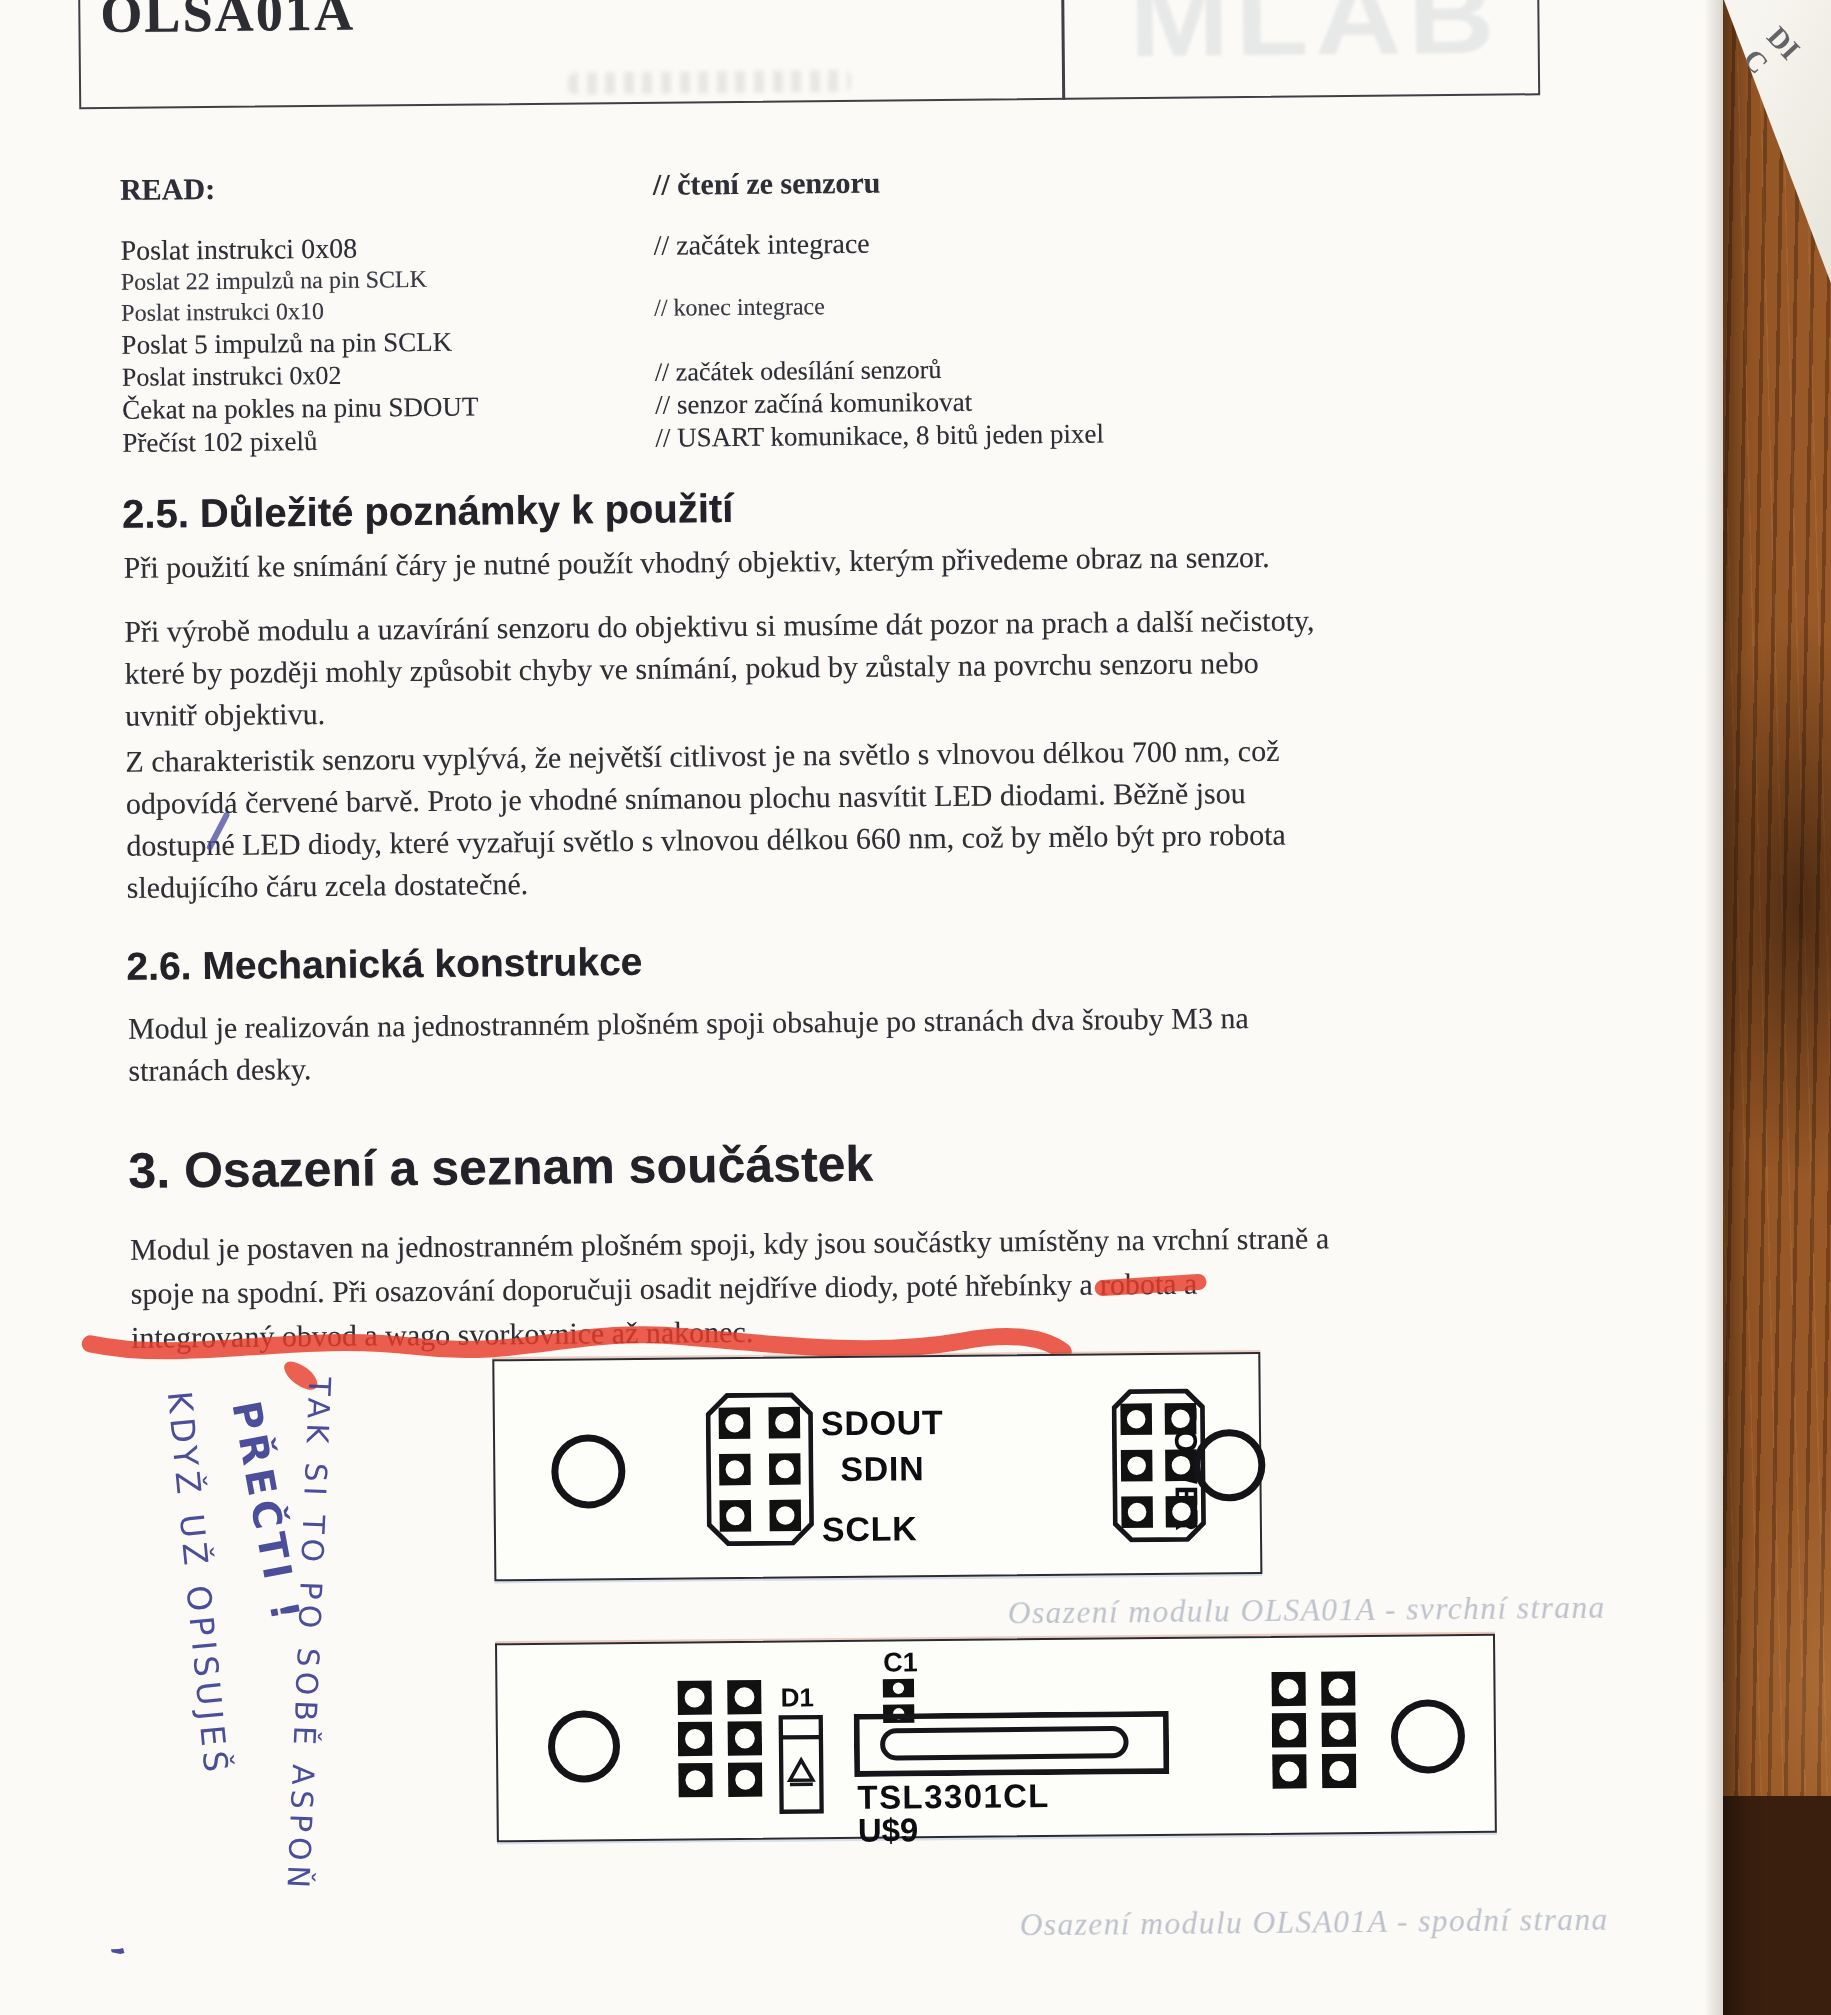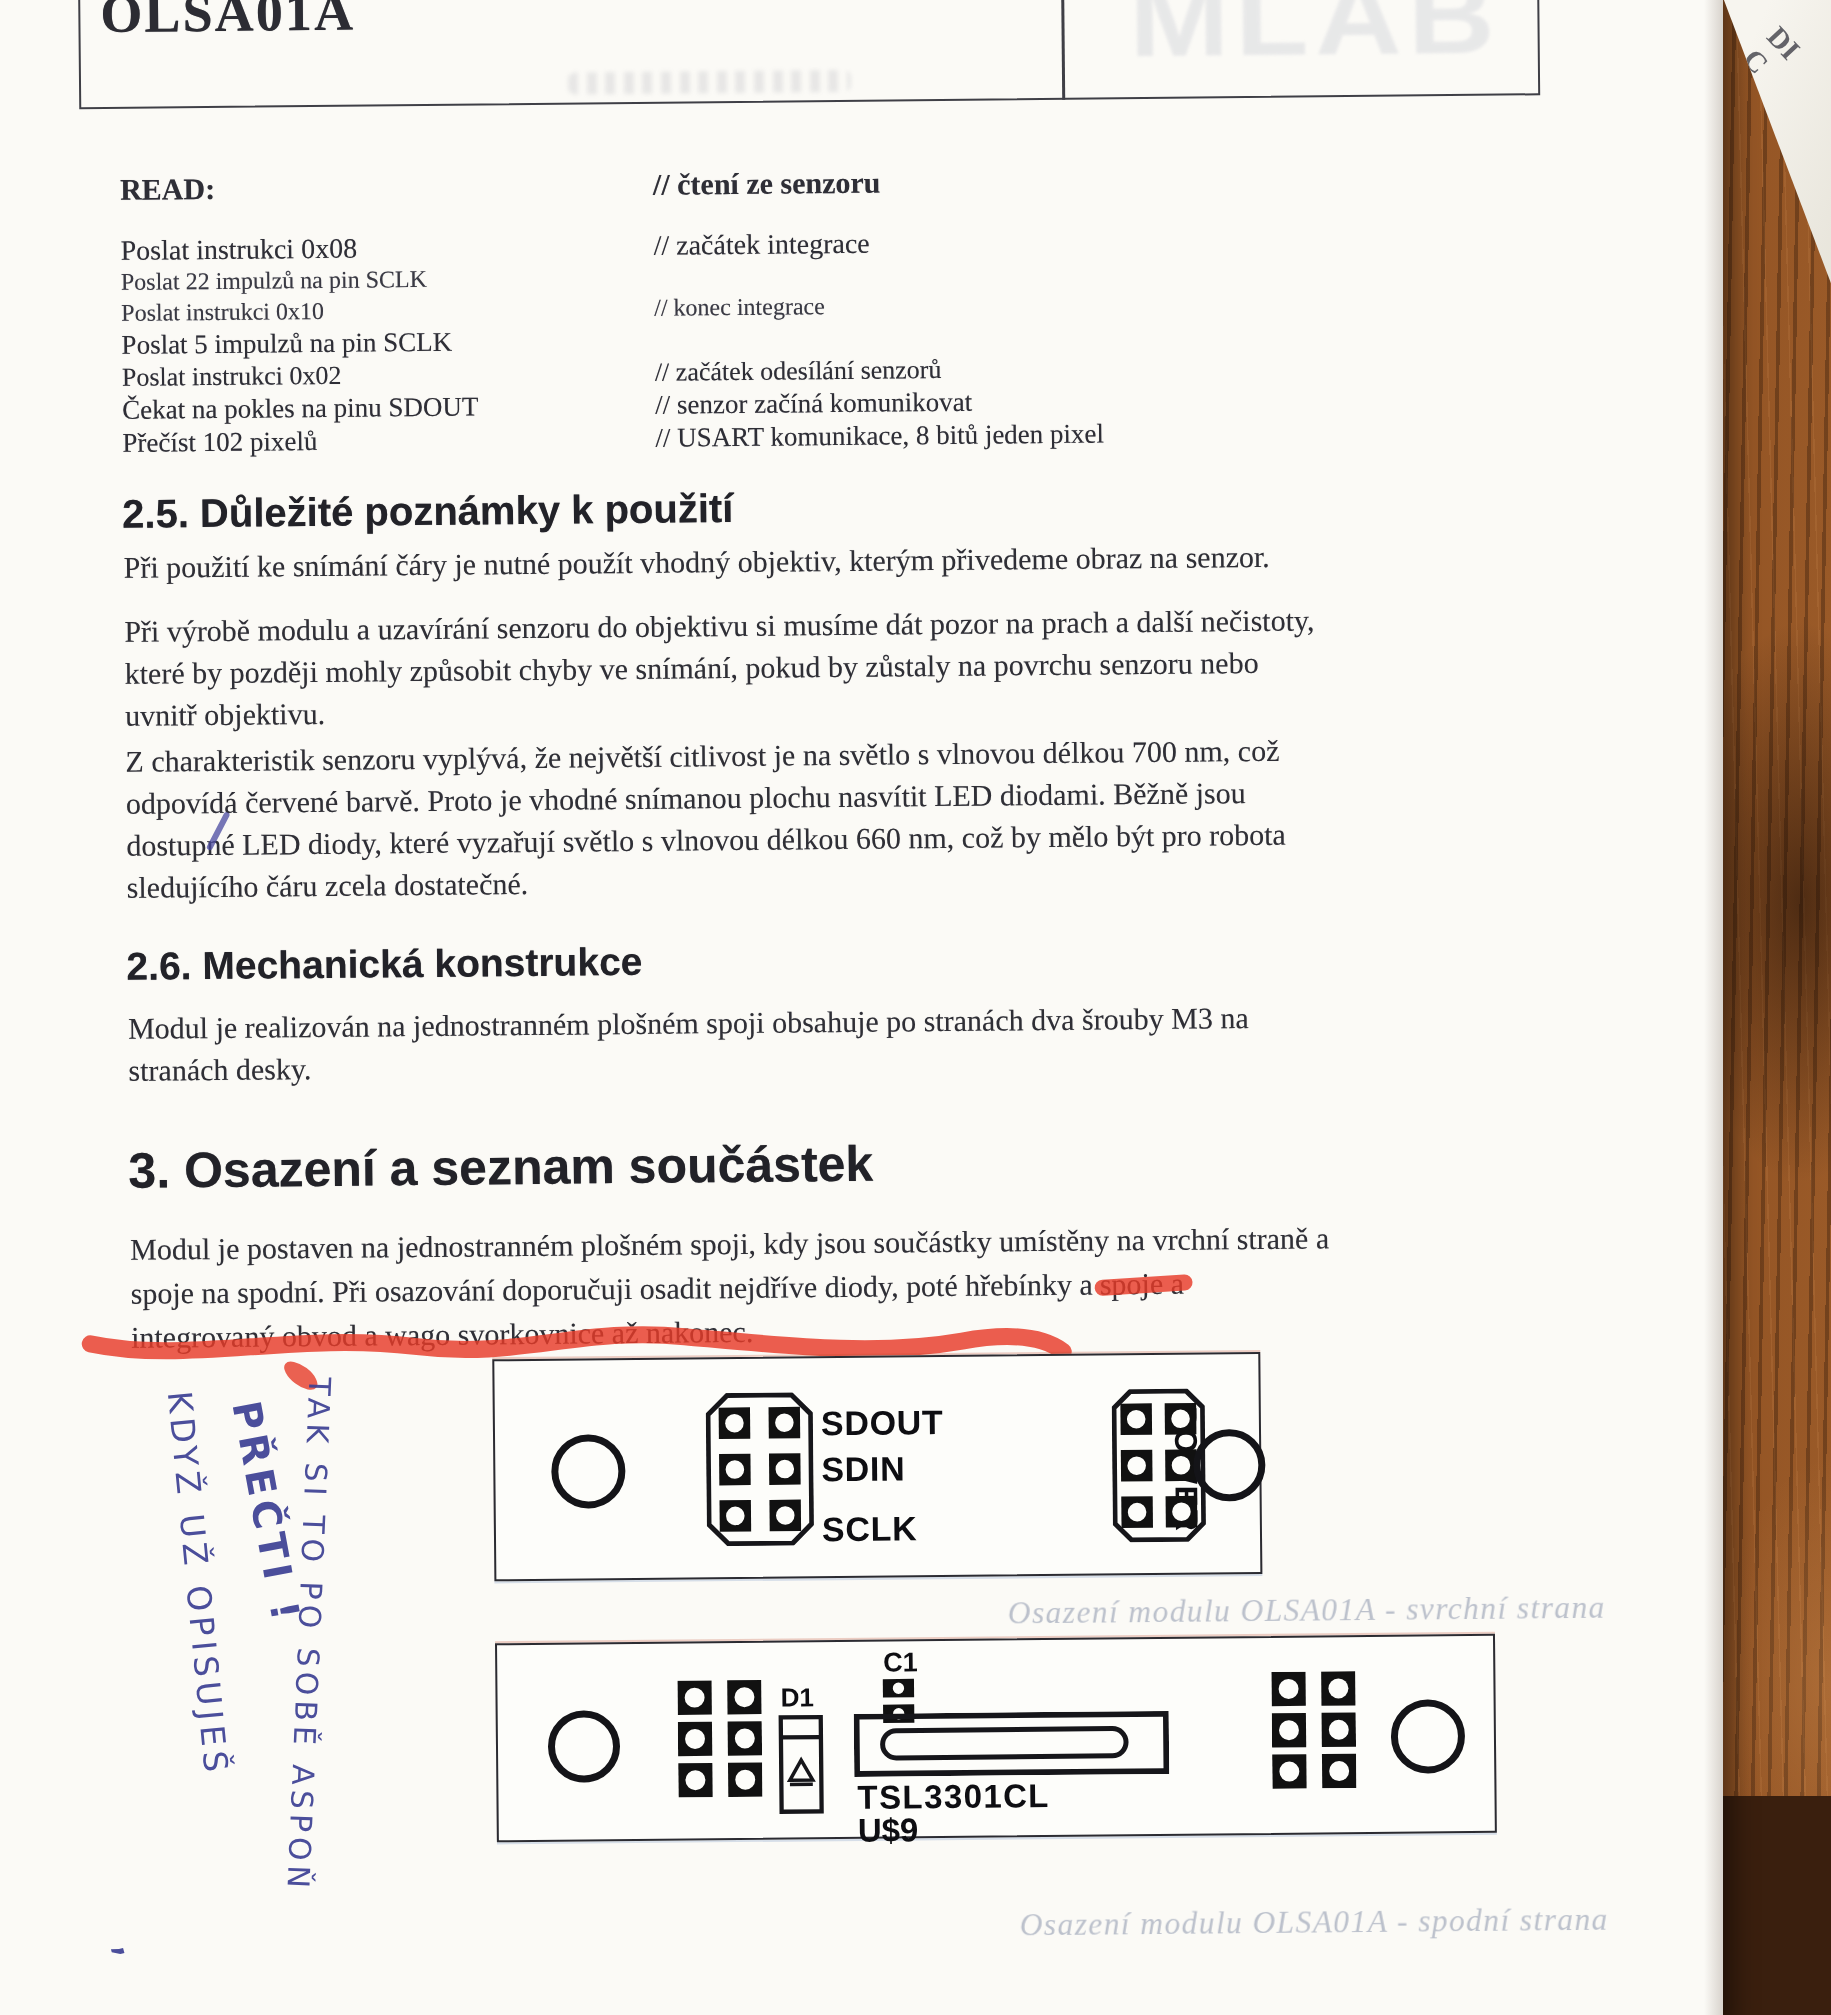--- a/index.html
+++ b/index.html
@@ -171,21 +171,21 @@
       <div class="h-sans h26">2.6. Mechanická konstrukce</div>
       <div class="para p26">
         <div>Modul je realizován na jednostranném plošném spoji obsahuje po stranách dva šrouby M3 na</div>
         <div>stranách desky.</div>
       </div>
 
       <div class="h-sans h3">3. Osazení a seznam součástek</div>
       <div class="para p3s">
         <div>Modul je postaven na jednostranném plošném spoji, kdy jsou součástky umístěny na vrchní straně a</div>
         <div>
-          <span>spoje na spodní. Při osazování doporučuji osadit nejdříve diody, poté hřebínky a</span><span class="struck">spoje a</span>
+          <span>spoje na spodní. Při osazování doporučuji osadit nejdříve diody, poté hřebínky a</span><span class="struck">robota a</span>
         </div>
         <div>integrovaný obvod a wago svorkovnice až nakonec.</div>
       </div>
 
       <div class="red-underline">
         <svg width="1002" height="64" viewBox="0 0 1400 90">
           <path d="M14 36 C150 66 300 22 470 44 C620 64 700 18 850 34 C990 48 1120 64 1240 44 C1310 32 1356 40 1382 60" fill="none" stroke="#e63b28" stroke-width="24" stroke-linecap="round" opacity="0.82"></path>
         </svg>
       </div>
       <div class="red-blob"></div>
@@ -201,21 +201,21 @@
           <rect x="18" y="85" width="44" height="44" fill="#111"></rect>
             <circle cx="40" cy="107" r="13" fill="#fdfdfa"></circle>
           <rect x="88" y="85" width="44" height="44" fill="#111"></rect>
             <circle cx="110" cy="107" r="13" fill="#fdfdfa"></circle>
           <rect x="18" y="150" width="44" height="44" fill="#111"></rect>
             <circle cx="40" cy="172" r="13" fill="#fdfdfa"></circle>
           <rect x="88" y="150" width="44" height="44" fill="#111"></rect>
             <circle cx="110" cy="172" r="13" fill="#fdfdfa"></circle>
         </svg>
         <span class="pcb-label pin-label" style="left:326px;top:46px;">SDOUT</span>
-        <span class="pcb-label pin-label" style="left:326px;top:92px;">SDIN</span>
+        <span class="pcb-label pin-label" style="left:345px;top:92px;">SDIN</span>
         <span class="pcb-label pin-label" style="left:326px;top:152px;">SCLK</span>
         <span class="pcb-label power">POWER</span>
         <svg style="position:absolute;left:617px;top:34px;" width="93" height="153" viewBox="0 0 130 214">
           <path d="M26 3 H104 L127 26 V188 L104 211 H26 L3 188 V26 Z" fill="none" stroke="#16161a" stroke-width="7"></path>
           <rect x="12" y="20" width="44" height="44" fill="#111"></rect>
             <circle cx="34" cy="42" r="13" fill="#fdfdfa"></circle>
           <rect x="74" y="20" width="44" height="44" fill="#111"></rect>
             <circle cx="96" cy="42" r="13" fill="#fdfdfa"></circle>
           <rect x="12" y="85" width="44" height="44" fill="#111"></rect>
             <circle cx="34" cy="107" r="13" fill="#fdfdfa"></circle>

